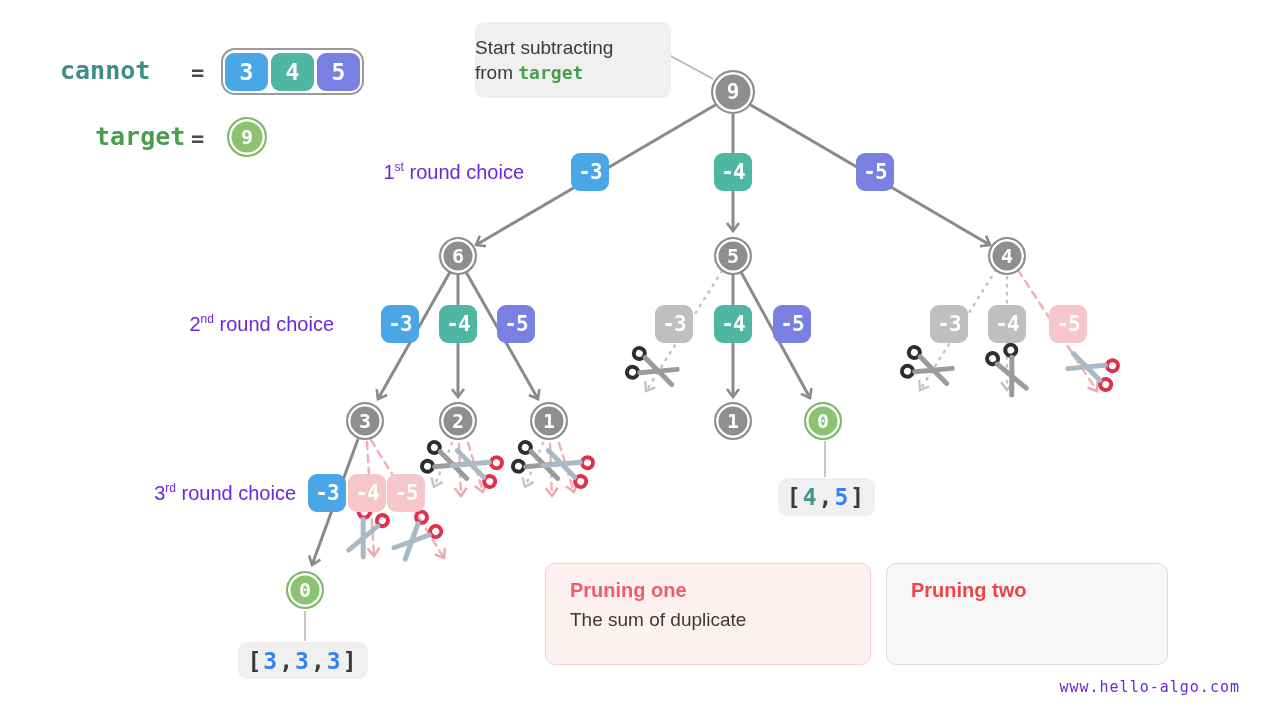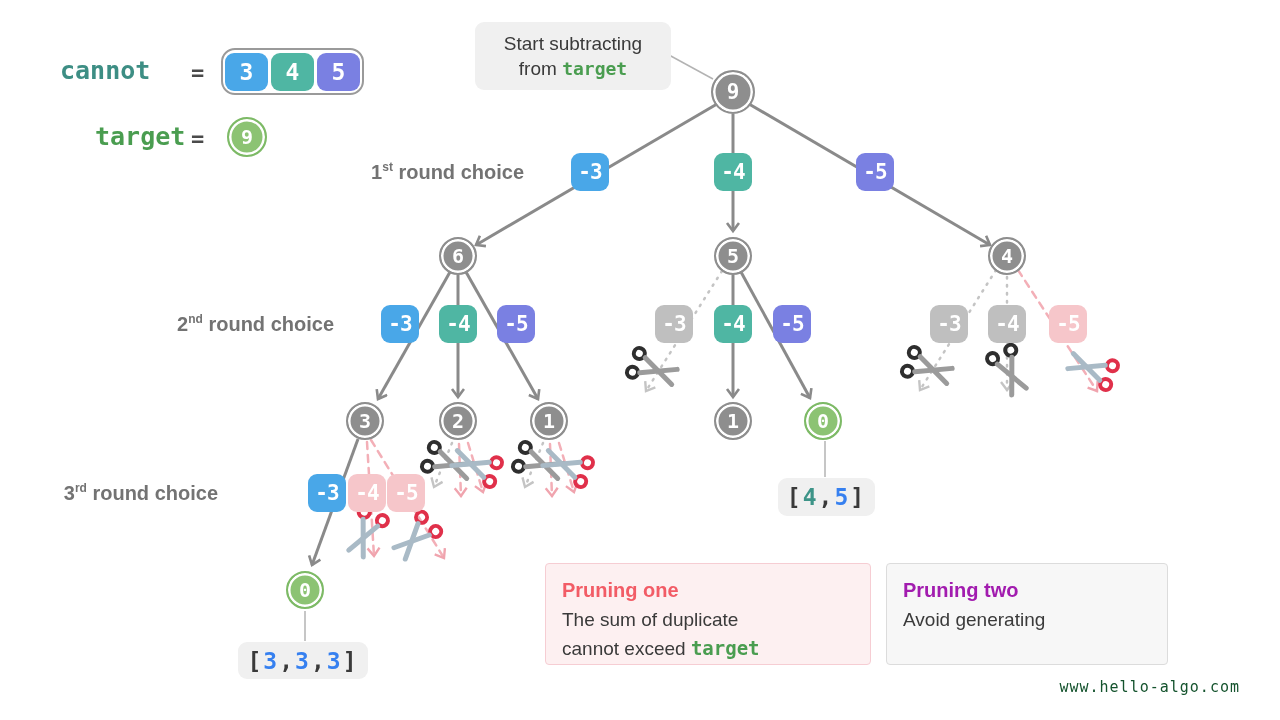--- a/index.html
+++ b/index.html
@@ -21,40 +21,40 @@
   
   .node{width:38px;height:38px;border-radius:50%;box-sizing:border-box;border:2.5px solid #8E8E8E;
         background:#8E8E8E;box-shadow:inset 0 0 0 2.5px #fff;display:flex;align-items:center;
         justify-content:center;color:#fff;font-weight:bold;font-size:20px;}
   .node-green{border-color:#7DBA66;background:#8CC373;}
   .node-big{width:44px;height:44px;font-size:21px;}
   
   .elabel{width:38px;height:38px;border-radius:9px;display:flex;align-items:center;justify-content:center;
           color:#fff;font-weight:bold;font-size:21px;letter-spacing:-1px;}
   
-  .callout{left:475px;top:22px;width:196px;height:68px;background:#F0F0F0;border-radius:9px;
-           display:flex;flex-direction:column;align-items:center;justify-content:center;
+  .callout{left:475px;top:22px;width:196px;height:76px;background:#F0F0F0;border-radius:9px;
+           display:flex;flex-direction:column;justify-content:center;
            font-size:19px;line-height:25px;}
   .callout .mono{font-size:18px;}
   
-  .round{font-size:20px;color:#737373;white-space:nowrap;font-weight:bold;}
+  .round{font-size:20px;color:#6d28d9;white-space:nowrap;}
   .round sup{font-size:12px;}
   
   .result{background:#F0F0F0;border-radius:9px;display:flex;align-items:center;justify-content:center;
           font-weight:bold;font-size:23px;letter-spacing:2px;color:#3a3a3a;}
   .c-blue{color:#3680F0;} .c-teal{color:#3D9488;}
   
-  .legend{border-radius:4px;box-sizing:border-box;padding:12px 16px;font-size:19px;line-height:28px;}
+  .legend{border-radius:10px;box-sizing:border-box;padding:12px 24px;font-size:19px;line-height:28px;}
   .legend .title{font-weight:bold;font-size:20px;margin-bottom:2px;}
   .legend-pink{left:545px;top:563px;width:326px;height:102px;background:#FDF0F1;border:1.5px solid #F6CDD3;}
   .legend-pink .title{color:#F25C66;}
   .legend-gray{left:886px;top:563px;width:282px;height:102px;background:#F7F7F7;border:1.5px solid #DCDCDC;}
-  .legend-gray .title{color:#a21caf;}
+  .legend-gray .title{color:#ef4444;}
   .legend .code{font-family:"DejaVu Sans Mono",monospace;color:#4A9D50;font-weight:bold;font-size:19px;}
-  .watermark{right:40px;top:678px;font-size:15px;color:#14532d;letter-spacing:1px;}
+  .watermark{right:40px;top:678px;font-size:15px;color:#6d28d9;letter-spacing:1px;}
 </style>
 </head>
 <body>
 
 <div id="canvas">
 
   <svg class="abs" width="1280" height="720" viewBox="0 0 1280 720" style="left:0;top:0;">
     <defs>
       <marker id="m-gray" markerUnits="userSpaceOnUse" markerWidth="16" markerHeight="16" refX="10" refY="7" orient="auto">
         <path d="M2,1 L10,7 L2,13" fill="none" stroke="#8A8A8A" stroke-width="2.6"></path>
@@ -139,21 +139,21 @@
   <span class="abs mono eq" style="left:191px;top:126px;">=</span>
   <div class="abs node node-green mono" style="left:227px;top:117px;width:40px;height:40px;">9</div>
 
   <div class="abs callout">
     <span>Start subtracting</span>
     <span><span>from </span><span class="mono code-green" style="font-size:18px;">target</span></span>
   </div>
 
   <div class="abs round" style="right:756px;top:160px;"><span>1</span><sup>st</sup><span> round choice</span></div>
   <div class="abs round" style="right:946px;top:312px;"><span>2</span><sup>nd</sup><span> round choice</span></div>
-  <div class="abs round" style="right:1062px;top:481px;"><span>3</span><sup>rd</sup><span> round choice</span></div>
+  <div class="abs round" style="right:984px;top:481px;"><span>3</span><sup>rd</sup><span> round choice</span></div>
 
   <div class="abs node node-big mono" style="left:711px;top:70px;">9</div>
   <div class="abs node mono" style="left:439px;top:237px;">6</div>
   <div class="abs node mono" style="left:714px;top:237px;">5</div>
   <div class="abs node mono" style="left:988px;top:237px;">4</div>
   <div class="abs node mono" style="left:346px;top:402px;">3</div>
   <div class="abs node mono" style="left:439px;top:402px;">2</div>
   <div class="abs node mono" style="left:530px;top:402px;">1</div>
   <div class="abs node mono" style="left:714px;top:402px;">1</div>
   <div class="abs node node-green mono" style="left:804px;top:402px;">0</div>
@@ -192,22 +192,20 @@
       <span>,</span>
       <span class="c-blue">3</span>
       <span>,</span>
       <span class="c-blue">3</span>
       <span>]</span>
   </div>
 
   <div class="abs legend legend-pink">
     <div class="title">Pruning one</div>
     <div>The sum of duplicate</div>
-    <div><span>cannot exceed </span><span class="code">target</span></div>
   </div>
   <div class="abs legend legend-gray">
     <div class="title">Pruning two</div>
-    <div>Avoid generating</div>
   </div>
 
   <div class="abs mono watermark">www.hello-algo.com</div>
 
 </div>
 
 </body></html>

